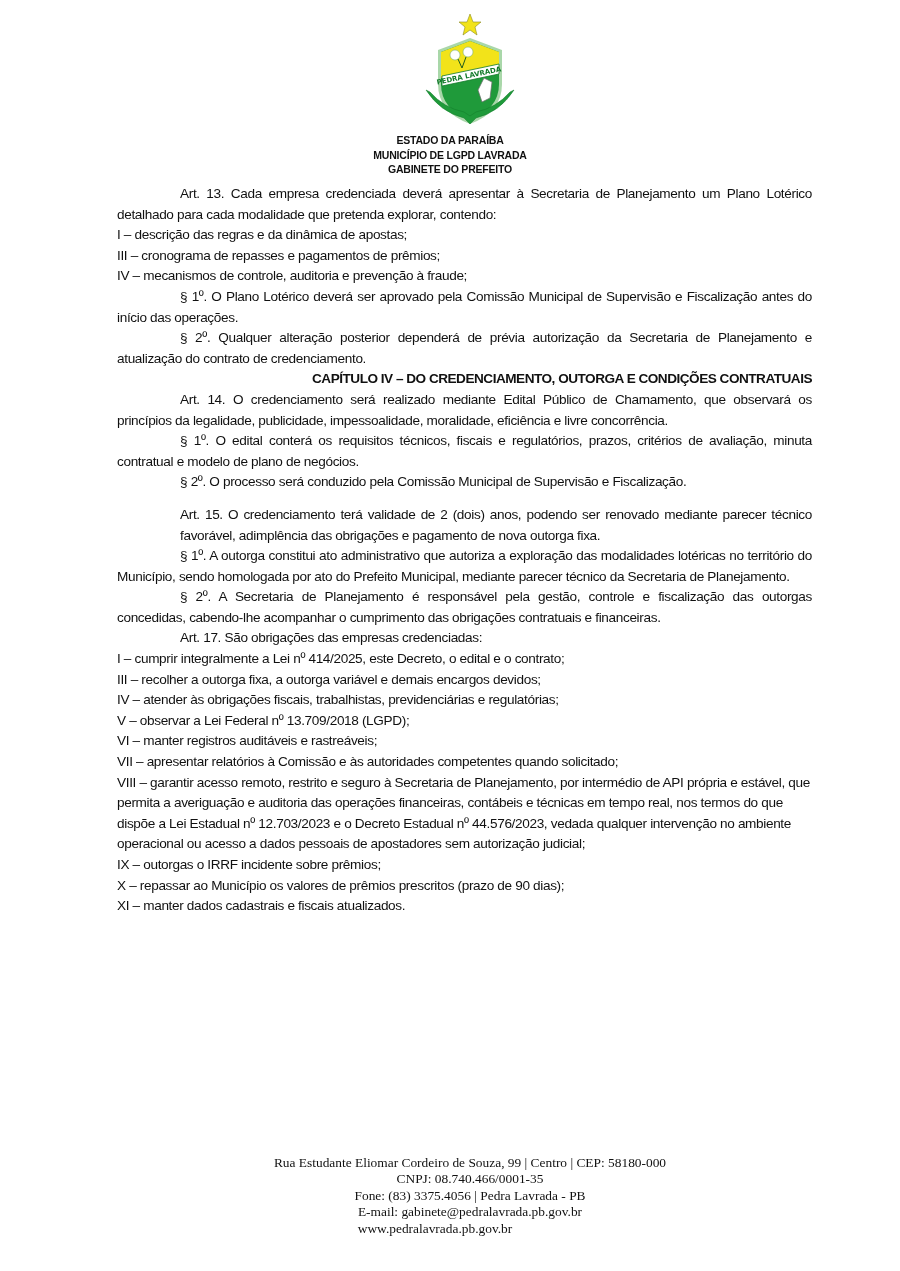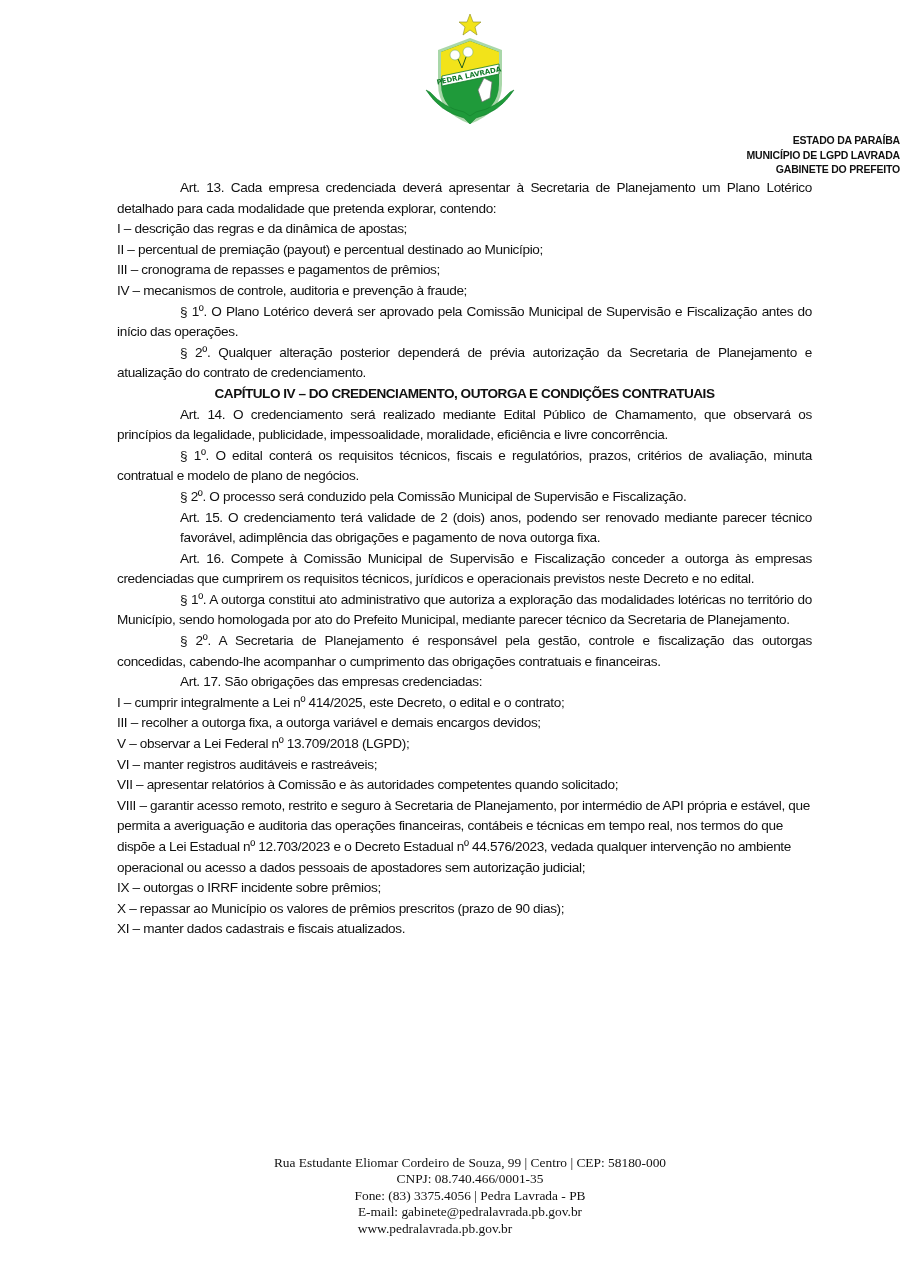--- a/index.html
+++ b/index.html
@@ -1,25 +1,25 @@
 <!DOCTYPE html>
 <html><head>
 <meta charset="utf-8">
 <style>
   html, body { margin: 0; padding: 0; background: #ffffff; }
   body { width: 900px; height: 1271px; position: relative; overflow: hidden; color: #111; }
   .logo { position: absolute; left: 420px; top: 12px; width: 100px; height: 120px; }
-  .header { position: absolute; top: 133px; left: 0; width: 900px; text-align: right;
+  .header { position: absolute; top: 133px; left: 0; width: 900px; text-align: center;
     font-family: "Liberation Sans", sans-serif; font-weight: bold; font-size: 10.5px; line-height: 14.5px; letter-spacing: -0.2px; }
-  .body { position: absolute; top: 178px; left: 117px; width: 695px;
+  .body { position: absolute; top: 184px; left: 117px; width: 695px;
     font-family: "Liberation Sans", sans-serif; font-size: 13.6px; line-height: 20.6px; letter-spacing: -0.35px; }
   .p { margin: 0; text-align: justify; }
   .ind { text-indent: 63px; }
-  .blk { padding-left: 63px; }
-  .chapter { text-align: center; font-weight: bold; margin: 0; letter-spacing: -0.5px; }
+  .blk { padding-left: 63px; margin-top: 12px; }
+  .chapter { text-align: right; font-weight: bold; margin: 0; letter-spacing: -0.5px; }
   .footer { position: absolute; top: 1155px; left: 0; width: 940px; text-align: center;
     font-family: "Liberation Serif", serif; font-size: 13.4px; line-height: 16.4px; }
   .footer div { margin: 0; }
   .footer .site { padding-right: 70px; }
 </style>
 </head>
 <body>
 
 <svg class="logo" viewBox="0 0 100 120">
   <polygon points="50,2 53,10 61,10 55,15 57,23 50,18 43,23 45,15 39,10 47,10" fill="#f2e31a" stroke="#8a8a20" stroke-width="0.6"></polygon>
@@ -37,36 +37,35 @@
 
 <div class="header">
   <div>ESTADO DA PARAÍBA</div>
   <div>MUNICÍPIO DE LGPD LAVRADA</div>
   <div>GABINETE DO PREFEITO</div>
 </div>
 
 <div class="body">
   <p class="p ind">Art. 13. Cada empresa credenciada deverá apresentar à Secretaria de Planejamento um Plano Lotérico detalhado para cada modalidade que pretenda explorar, contendo:</p>
   <p class="p">I – descrição das regras e da dinâmica de apostas;</p>
-  <p class="p">II – percentual de premiação (payout) e percentual destinado ao Município;</p>
   <p class="p">III – cronograma de repasses e pagamentos de prêmios;</p>
   <p class="p">IV – mecanismos de controle, auditoria e prevenção à fraude;</p>
   <p class="p ind">§ 1º. O Plano Lotérico deverá ser aprovado pela Comissão Municipal de Supervisão e Fiscalização antes do início das operações.</p>
   <p class="p ind">§ 2º. Qualquer alteração posterior dependerá de prévia autorização da Secretaria de Planejamento e atualização do contrato de credenciamento.</p>
   <p class="chapter">CAPÍTULO IV – DO CREDENCIAMENTO, OUTORGA E CONDIÇÕES CONTRATUAIS</p>
   <p class="p ind">Art. 14. O credenciamento será realizado mediante Edital Público de Chamamento, que observará os princípios da legalidade, publicidade, impessoalidade, moralidade, eficiência e livre concorrência.</p>
   <p class="p ind">§ 1º. O edital conterá os requisitos técnicos, fiscais e regulatórios, prazos, critérios de avaliação, minuta contratual e modelo de plano de negócios.</p>
   <p class="p ind">§ 2º. O processo será conduzido pela Comissão Municipal de Supervisão e Fiscalização.</p>
   <p class="p blk">Art. 15. O credenciamento terá validade de 2 (dois) anos, podendo ser renovado mediante parecer técnico favorável, adimplência das obrigações e pagamento de nova outorga fixa.</p>
-  <p class="p ind">Art. 16. Compete à Comissão Municipal de Supervisão e Fiscalização conceder a outorga às empresas credenciadas que cumprirem os requisitos técnicos, jurídicos e operacionais previstos neste Decreto e no edital.</p>
   <p class="p ind">§ 1º. A outorga constitui ato administrativo que autoriza a exploração das modalidades lotéricas no território do Município, sendo homologada por ato do Prefeito Municipal, mediante parecer técnico da Secretaria de Planejamento.</p>
   <p class="p ind">§ 2º. A Secretaria de Planejamento é responsável pela gestão, controle e fiscalização das outorgas concedidas, cabendo-lhe acompanhar o cumprimento das obrigações contratuais e financeiras.</p>
   <p class="p ind">Art. 17. São obrigações das empresas credenciadas:</p>
   <p class="p">I – cumprir integralmente a Lei nº 414/2025, este Decreto, o edital e o contrato;</p>
   <p class="p">III – recolher a outorga fixa, a outorga variável e demais encargos devidos;</p>
+  <p class="p">IV – atender às obrigações fiscais, trabalhistas, previdenciárias e regulatórias;</p>
   <p class="p">V – observar a Lei Federal nº 13.709/2018 (LGPD);</p>
   <p class="p">VI – manter registros auditáveis e rastreáveis;</p>
   <p class="p">VII – apresentar relatórios à Comissão e às autoridades competentes quando solicitado;</p>
   <p class="p" style="text-align:left">VIII – garantir acesso remoto, restrito e seguro à Secretaria de Planejamento, por intermédio de API própria e estável, que permita a averiguação e auditoria das operações financeiras, contábeis e técnicas em tempo real, nos termos do que dispõe a Lei Estadual nº 12.703/2023 e o Decreto Estadual nº 44.576/2023, vedada qualquer intervenção no ambiente operacional ou acesso a dados pessoais de apostadores sem autorização judicial;</p>
   <p class="p">IX – outorgas o IRRF incidente sobre prêmios;</p>
   <p class="p">X – repassar ao Município os valores de prêmios prescritos (prazo de 90 dias);</p>
   <p class="p">XI – manter dados cadastrais e fiscais atualizados.</p>
 </div>
 
 <div class="footer">

